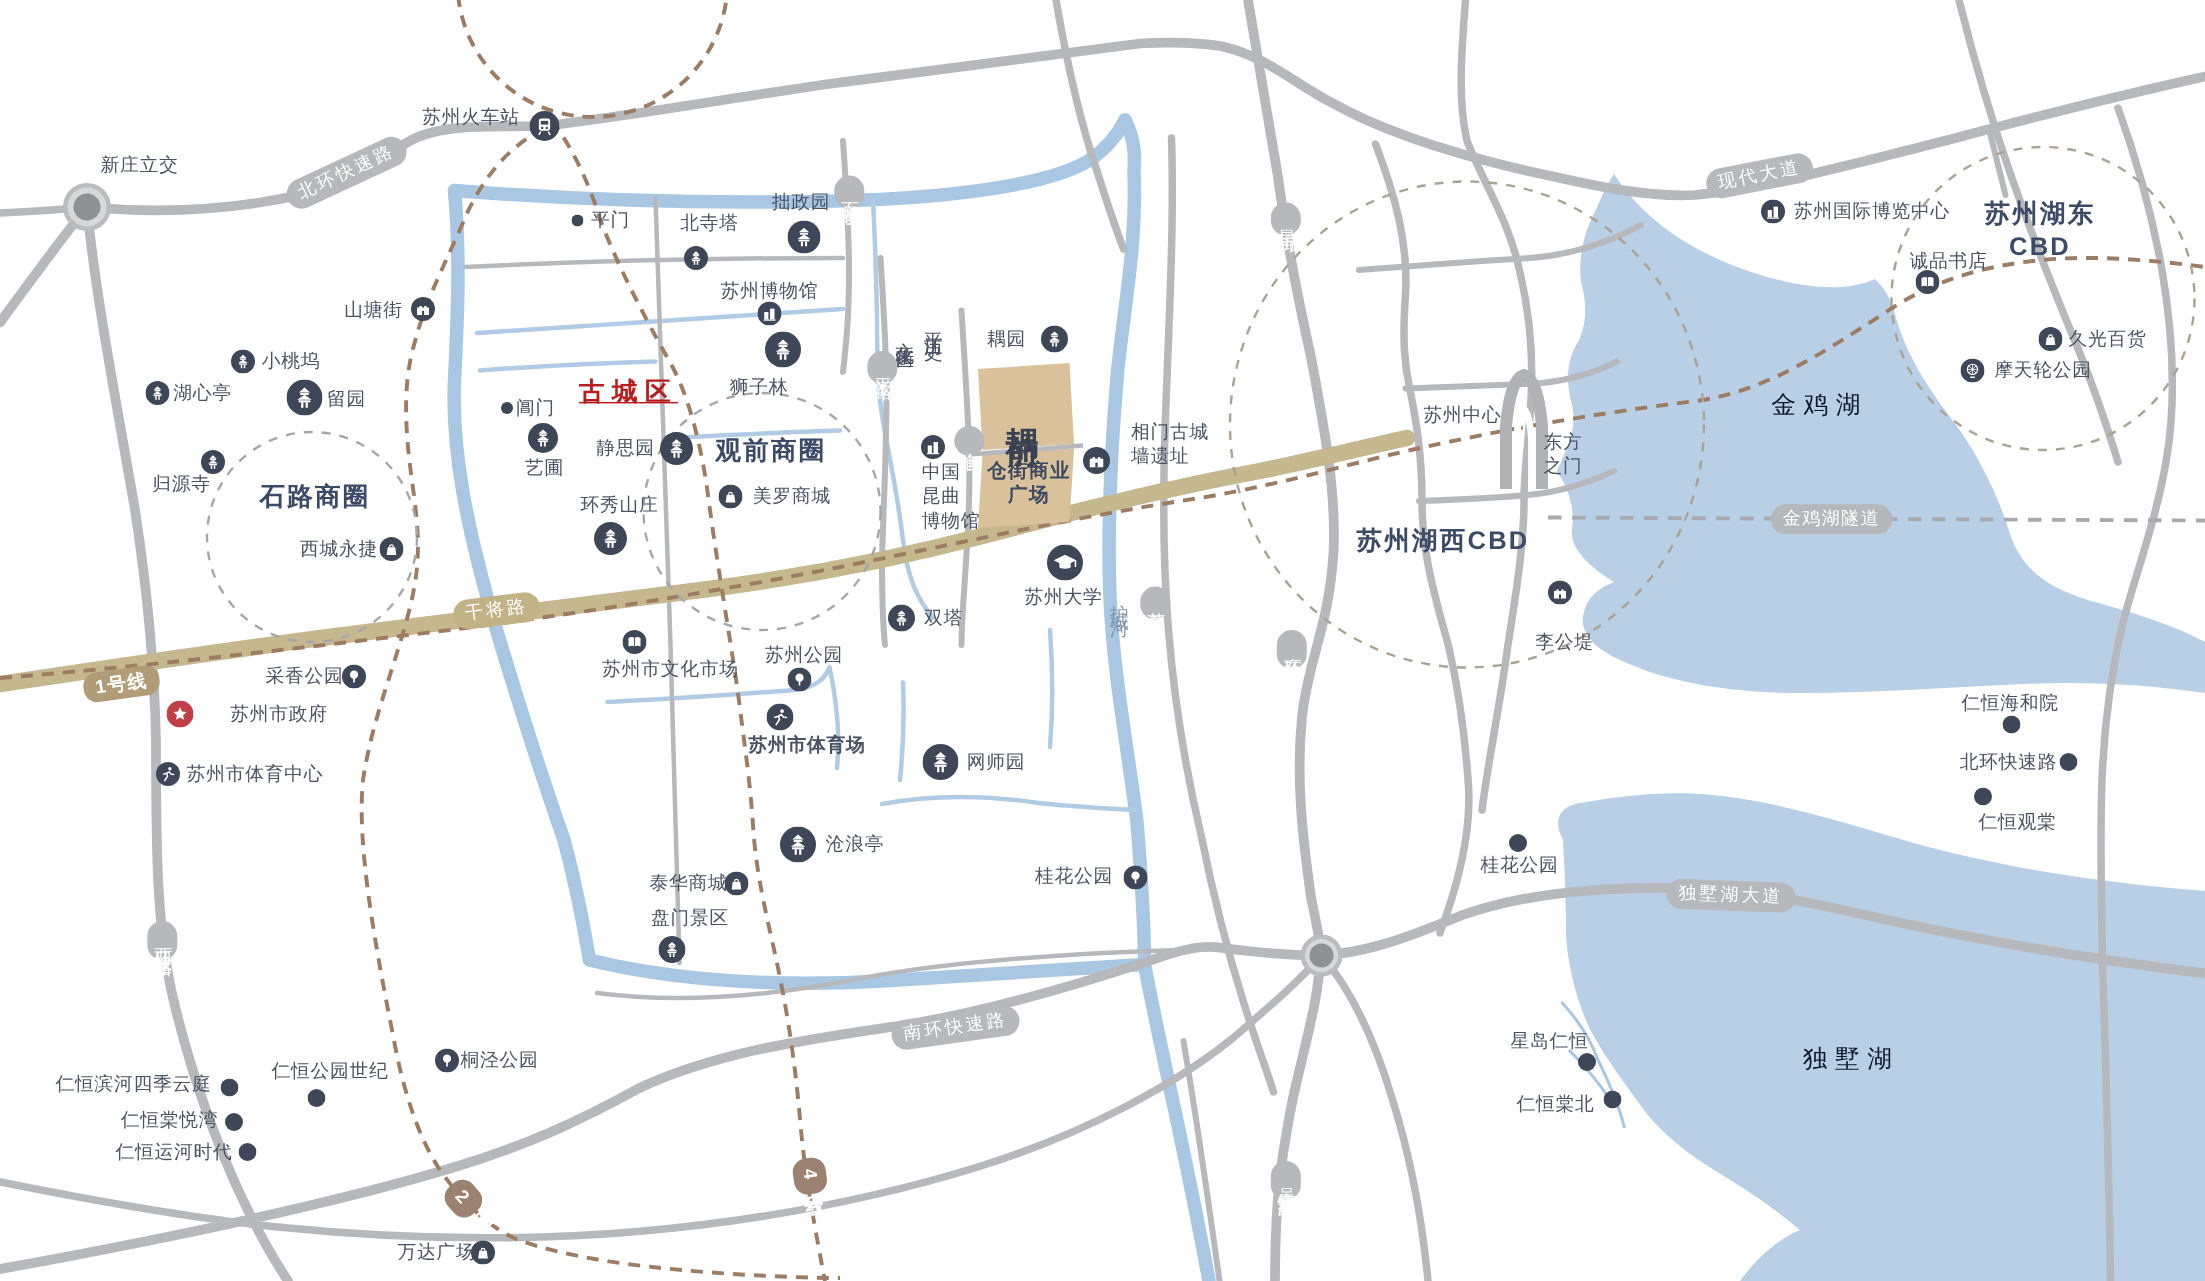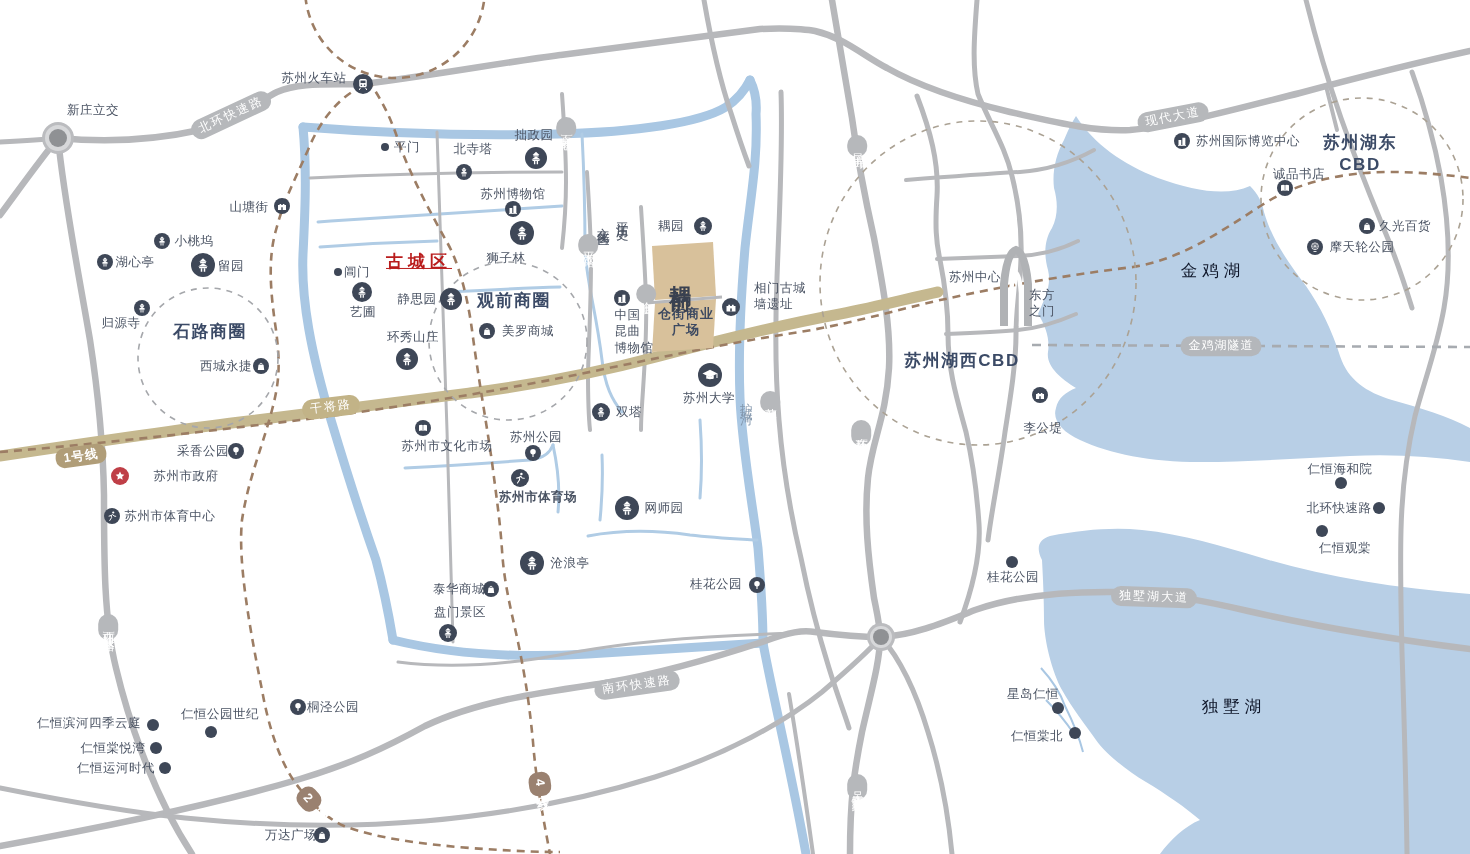--- a/index.html
+++ b/index.html
@@ -235,21 +235,21 @@
       <div class="map-label lbl" style="left: 1405px; top: 226px;">久光百货</div>
       <div class="map-label lbl" style="left: 1362px; top: 247px;">摩天轮公园</div>
       <div class="map-label lbl" style="left: 1340px; top: 469px;">仁恒海和院</div>
       <div class="map-label lbl" style="left: 1339px; top: 508px;">北环快速路</div>
       <div class="map-label lbl" style="left: 1345px; top: 548px;">仁恒观棠</div>
       <div class="map-label lbl" style="left: 1013px; top: 577px;">桂花公园</div>
       <div class="map-label lbl" style="left: 1033px; top: 694px;">星岛仁恒</div>
       <div class="map-label lbl" style="left: 1037px; top: 736px;">仁恒棠北</div>
       <div class="map-label lake" style="left: 1234px; top: 707px;">独墅湖</div>
       <div class="map-label lbl" style="left: 89px; top: 723px;">仁恒滨河四季云庭</div>
-      <div class="map-label lbl" style="left: 113px; top: 748px;">仁恒棠悦湾</div>
+      <div class="map-label lbl" style="left: 113px; top: 748px; font-family: Liberation Mono, monospace;">仁恒棠悦湾</div>
       <div class="map-label lbl" style="left: 116px; top: 768px;">仁恒运河时代</div>
       <div class="map-label lbl" style="left: 220px; top: 714px;">仁恒公园世纪</div>
       <div class="map-label lbl" style="left: 333px; top: 707px;">桐泾公园</div>
       <div class="map-label lbl" style="left: 291px; top: 835px;">万达广场</div>
       <div class="map-label moatlbl" style="left: 746px; top: 400px;">护城河</div>
       <div class="map-label vcol" style="left: 622px; top: 216px;">平江历史</div>
       <div class="map-label vcol" style="left: 603px; top: 222px;">文化街区</div>
       <div class="map-label pill" style="left: 231px; top: 115px; transform: translate(-50%, -50%) rotate(-25deg);">北环快速路</div>
       <div class="map-label pill vert" style="left: 108px; top: 627px;">西环快速路</div>
       <div class="map-label pill" style="left: 637px; top: 685px; transform: translate(-50%, -50%) rotate(-8deg);">南环快速路</div>

